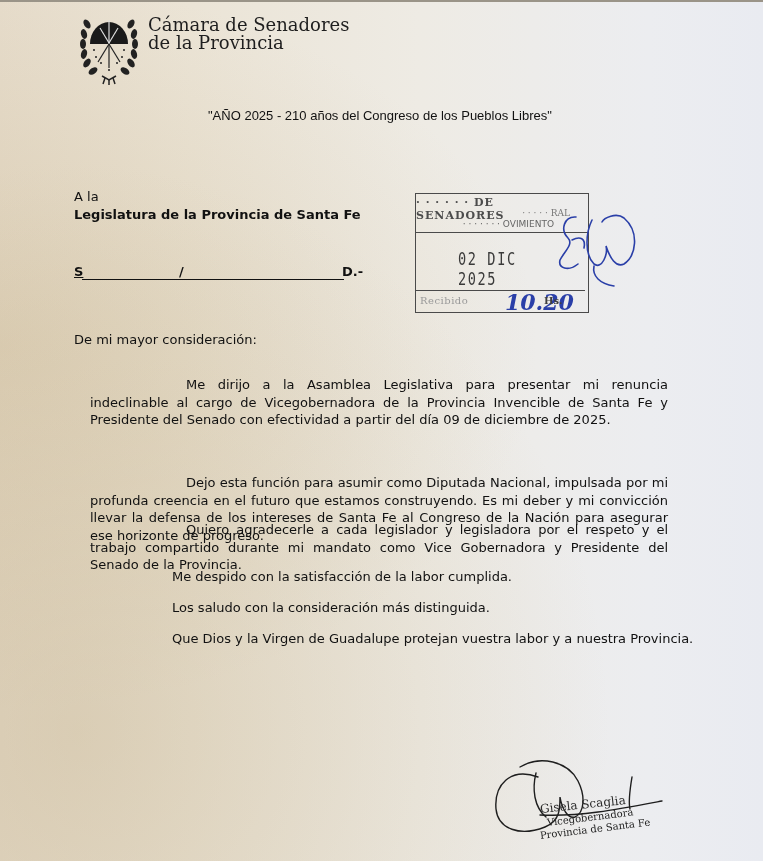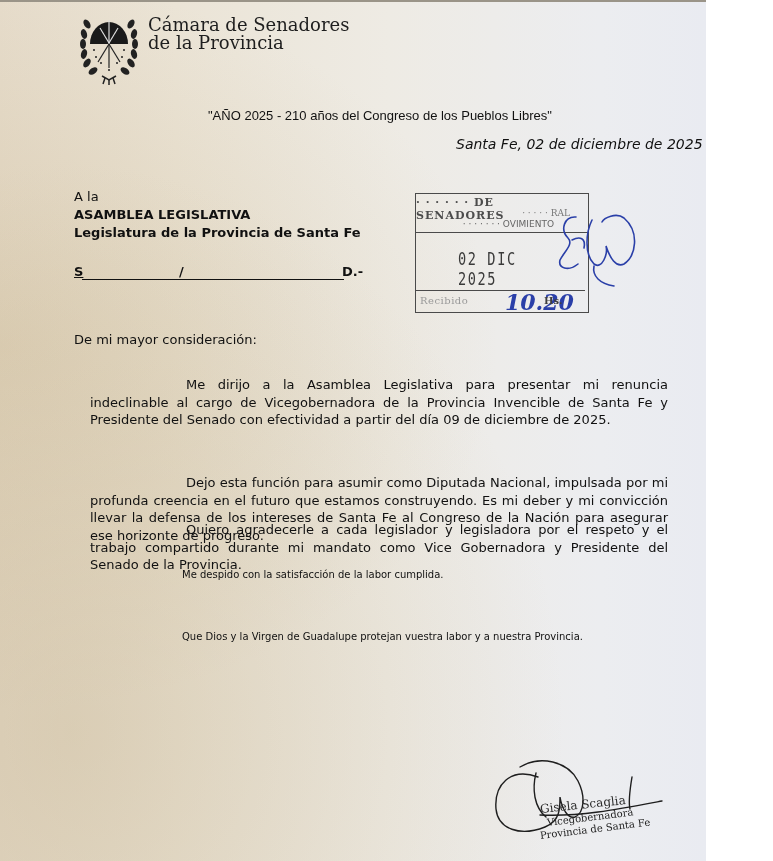--- a/index.html
+++ b/index.html
@@ -2,21 +2,21 @@
 <html><head>
 <meta charset="utf-8">
 <style>
   html, body { margin:0; padding:0; }
   body {
     width:773px; height:861px; overflow:hidden; position:relative;
     background:#ffffff;
     font-family:"DejaVu Sans", sans-serif;
   }
   .paper {
-    position:absolute; left:0; top:0; width:706px; height:861px;
+    position:absolute; left:0; top:0; width:763px; height:861px;
     background:
       radial-gradient(ellipse at 10% 85%, rgba(190,170,130,0.35), rgba(0,0,0,0) 55%),
       radial-gradient(ellipse at 0% 40%, rgba(200,180,140,0.35), rgba(0,0,0,0) 50%),
       linear-gradient(90deg, #e6dccb 0%, #ebe4d6 25%, #eeebe4 55%, #ecedf0 85%, #e9ebf1 100%);
     border-top:2px solid #9a9488;
     box-sizing:border-box;
   }
   .abs { position:absolute; }
   .header { left:78px; top:8px; display:flex; align-items:flex-start; }
   .crest { width:62px; height:76px; }
@@ -42,21 +42,21 @@
   .stamp .recv .faint { color:#999; font-weight:normal; }
   .stamp .hour { position:absolute; left:89px; top:95px; font-family:"DejaVu Serif", serif; font-style:italic; font-size:22px; color:#2a3fa8;font-weight:bold; }
   .stamp .hs { position:absolute; left:128px; top:101px; font-size:10px; font-weight:bold; color:#3e3e3e; }
   .initials { left:554px; top:200px; width:90px; height:90px; }
   .body-text { left:74px; width:610px; font-size:13px; line-height:17.5px; color:#111; text-align:justify; }
   .body-text p { margin:16px; text-indent:96px; }
   .salut { left:74px; top:330px; font-size:13px; color:#111; }
   .p1 { top:358px; }
   .p2 { top:456px; }
   .p3 { top:503px; }
-  .closing { left:182px; font-size:10px; color:#111; white-space:nowrap; }
+  .closing { left:172px; font-size:13px; color:#111; white-space:nowrap; }
   .c1 { top:567px; } .c2 { top:598px; } .c3 { top:629px; }
   .sig { left:490px; top:735px; width:190px; height:120px; }
   .signer-name { left:540px; top:800px; font-family:"DejaVu Serif", serif; font-size:12px; color:#2c2c2c; transform:rotate(-6deg); transform-origin:left; }
   .signer-title { left:547px; top:815px; font-family:"DejaVu Serif", serif; font-size:10px; color:#222; transform:rotate(-7deg); transform-origin:left; }
   .signer-prov { left:540px; top:828px; font-family:"DejaVu Serif", serif; font-size:10px; color:#222; transform:rotate(-7deg); transform-origin:left; }
 </style>
 </head>
 <body>
 
 <div class="paper">
@@ -109,25 +109,23 @@
         <line x1="35" y1="68" x2="37" y2="74"></line>
       </g>
     </svg>
     <div class="org">
       <div>Cámara de Senadores</div>
       <div>de la Provincia</div>
     </div>
   </div>
 
   <div class="abs motto">"AÑO 2025 - 210 años del Congreso de los Pueblos Libres"</div>
-  <div class="abs dateline">Santa Fe, 02 de diciembre de 2025</div>
 
   <div class="abs addr">
     <div>A la</div>
-    <div class="b">ASAMBLEA LEGISLATIVA</div>
     <div class="b">Legislatura de la Provincia de Santa Fe</div>
   </div>
 
   <div class="abs sd">
     <div class="line"></div>
     <span class="s">S</span>
     <span class="slash">/</span>
     <span class="d">D.-</span>
   </div>
 
@@ -160,20 +158,21 @@
     <p>Me dirijo a la Asamblea Legislativa para presentar mi renuncia indeclinable al cargo de Vicegobernadora de la Provincia Invencible de Santa Fe y Presidente del Senado con efectividad a partir del día 09 de diciembre de 2025.</p>
   </div>
   <div class="abs body-text p2">
     <p>Dejo esta función para asumir como Diputada Nacional, impulsada por mi profunda creencia en el futuro que estamos construyendo. Es mi deber y mi convicción llevar la defensa de los intereses de Santa Fe al Congreso de la Nación para asegurar ese horizonte de progreso.</p>
   </div>
   <div class="abs body-text p3">
     <p>Quiero agradecerle a cada legislador y legisladora por el respeto y el trabajo compartido durante mi mandato como Vice Gobernadora y Presidente del Senado de la Provincia.</p>
   </div>
 
   <div class="abs closing c1">Me despido con la satisfacción de la labor cumplida.</div>
+  <div class="abs closing c2">Los saludo con la consideración más distinguida.</div>
   <div class="abs closing c3">Que Dios y la Virgen de Guadalupe protejan vuestra labor y a nuestra Provincia.</div>
 
   <svg class="abs sig" viewBox="0 0 190 120">
     <g fill="none" stroke="#1e1e1e" stroke-width="1.4" stroke-linecap="round">
       <path d="M48 40 C20 30 4 48 6 72 C8 92 30 100 55 90 C70 84 70 72 70 60 C72 72 78 82 85 80 C94 76 96 60 88 44 C78 24 50 18 30 30"></path>
       <path d="M46 36 C42 52 44 70 56 80"></path>
       <path d="M142 40 C140 52 138 64 140 72"></path>
       <path d="M50 78 C90 80 130 72 172 64"></path>
     </g>
   </svg>

